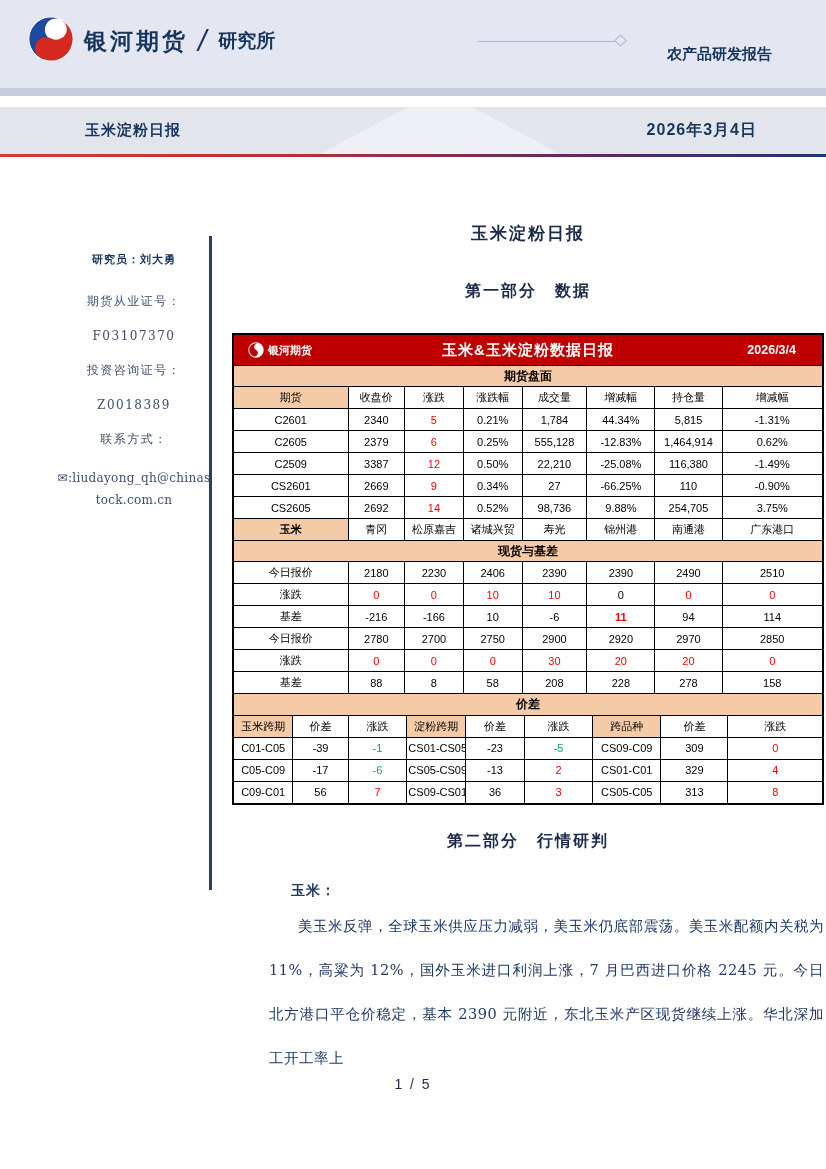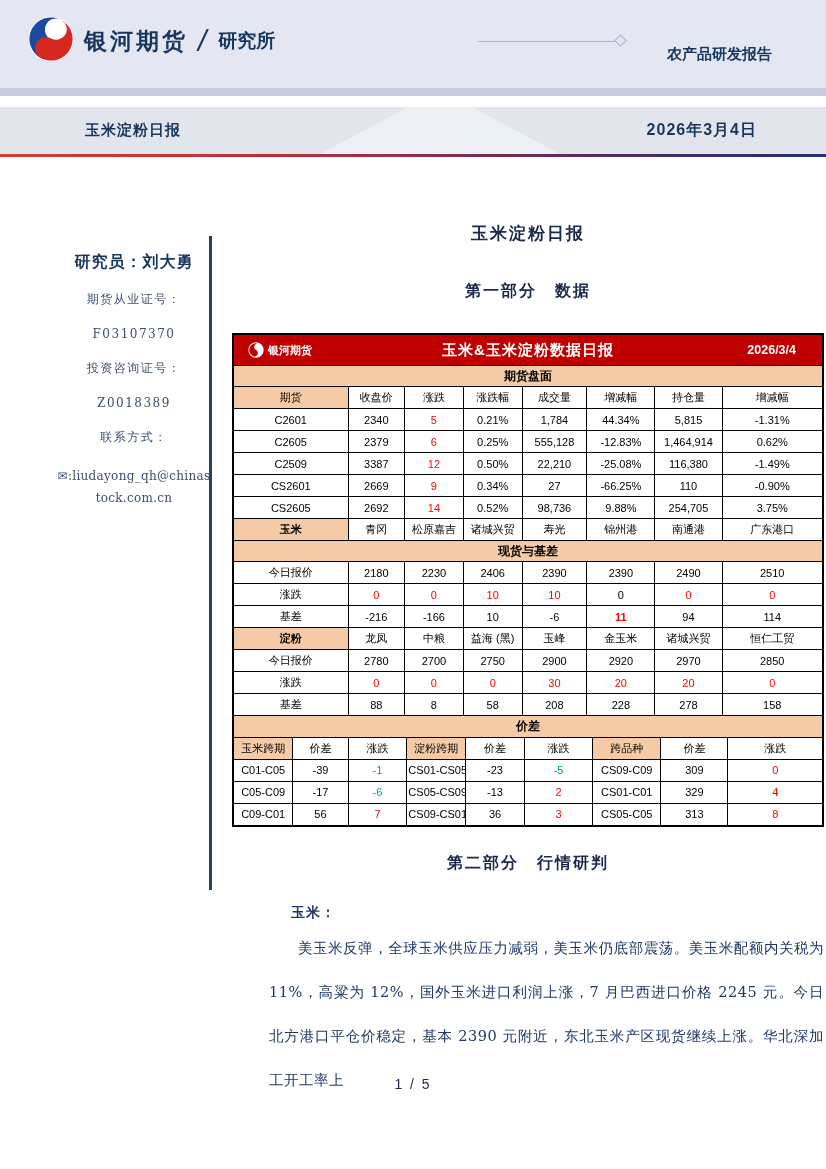--- a/index.html
+++ b/index.html
@@ -22,21 +22,21 @@
   .banner-watermark { position:absolute; left:320px; bottom:0; width:0; height:0; border-left:120px solid transparent; border-right:120px solid transparent; border-bottom:64px solid #EEF0F5; }
   .banner-title { position:absolute; left:85px; top:14px; font-size:15px; font-weight:bold; color:var(--navy); letter-spacing:1px; }
   .banner-date { position:absolute; right:69px; top:13px; font-size:16px; font-weight:bold; color:var(--navy); letter-spacing:1px; }
   .banner-rule { position:absolute; left:0; top:154px; width:826px; height:3px;
     background:linear-gradient(90deg,#D93B30 0%,#B5303C 35%,#5C2B60 70%,#223278 100%); }
 
   
   .vrule { position:absolute; left:209px; top:236px; width:3px; height:654px; background:#24416B; }
   .sidebar { position:absolute; left:56px; top:252px; width:156px; text-align:center;
     font-family:"DejaVu Serif","Liberation Serif",serif; font-size:12px; color:#3F4E6E; }
-  .sidebar .researcher { font-weight:bold; color:var(--navy); font-size:16px; margin-bottom:18px; letter-spacing:1px; }
+  .sidebar .researcher { font-weight:bold; color:var(--navy); font-size:11px; margin-bottom:26px; letter-spacing:1px; }
   .sidebar .item { margin-bottom:19px; letter-spacing:1.5px; }
   .sidebar .email-line { word-break:break-all; line-height:22px; letter-spacing:0.3px; }
 
   
   .main { position:absolute; left:232px; top:222px; width:592px; }
   .doc-title { text-align:center; font-size:17px; font-weight:bold; color:#1B2A4A; letter-spacing:2px; }
   .part-heading { text-align:center; font-size:16px; font-weight:bold; color:#1B2A4A; letter-spacing:2px; margin-top:36px; }
   .part2-heading { margin-top:26px; }
 
   
@@ -240,30 +240,20 @@
         <td>-216</td>
             <td>-166</td>
             <td>10</td>
             <td>-6</td>
             <td class="red bold">11</td>
             <td>94</td>
             <td>114</td>
       </tr>
 
       <tr>
-        <td class="peach bold">淀粉</td>
-        <td>龙凤</td>
-        <td>中粮</td>
-        <td>益海 (黑)</td>
-        <td>玉峰</td>
-        <td>金玉米</td>
-        <td>诸城兴贸</td>
-        <td>恒仁工贸</td>
-      </tr>
-      <tr>
         <td>今日报价</td>
         <td>2780</td>
             <td>2700</td>
             <td>2750</td>
             <td>2900</td>
             <td>2920</td>
             <td>2970</td>
             <td>2850</td>
       </tr>
       <tr>

